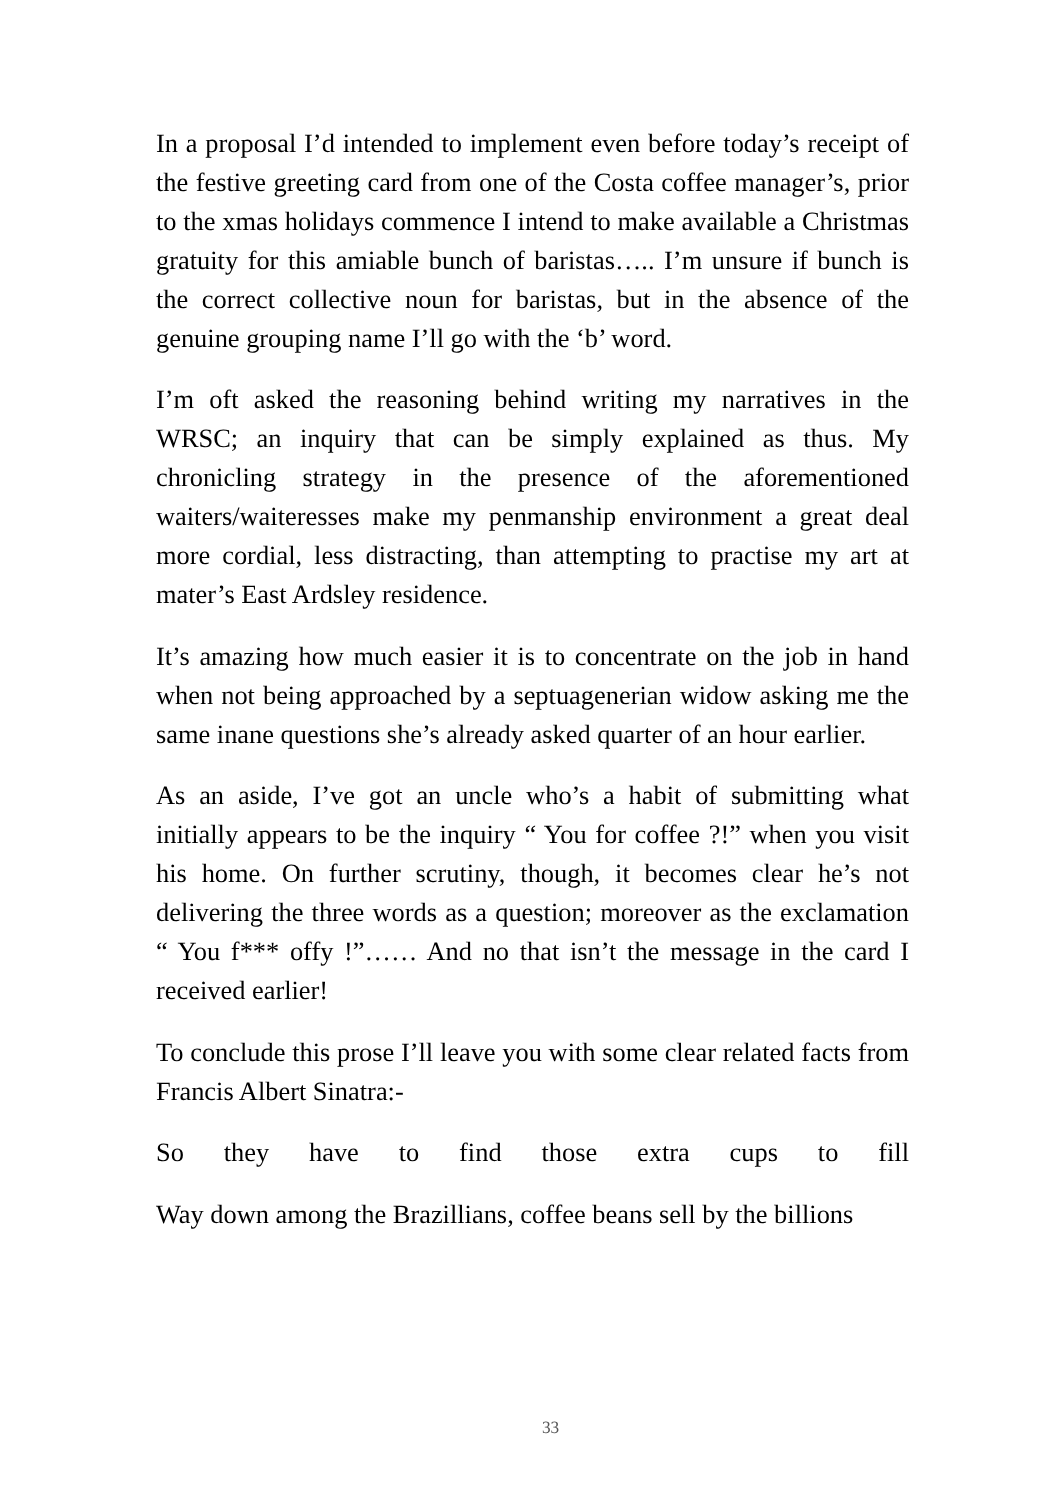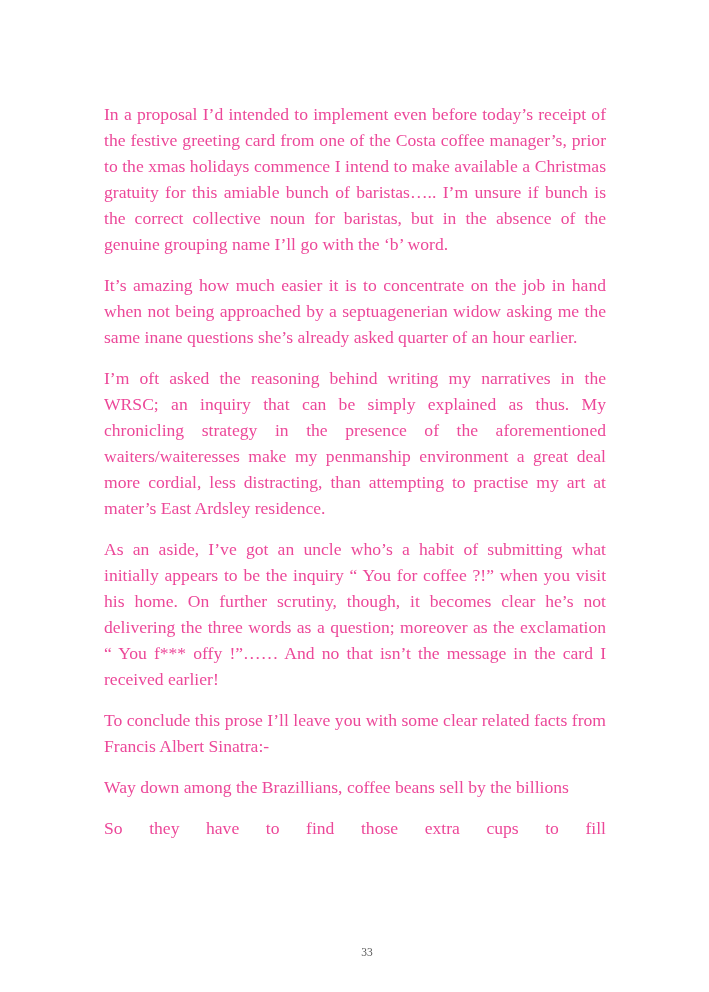--- a/index.html
+++ b/index.html
@@ -15,23 +15,22 @@
     overflow: hidden;
     font-family: "Liberation Serif", "DejaVu Serif", serif;
   }
   .content {
     position: absolute;
     left: 104px;
     top: 82px;
     width: 502px;
     font-size: 17.6px;
     line-height: 26px;
-    color: #ec4899;
+    color: #000000;
     text-align: justify;
-    margin-top: 19px;
   }
   .para {
     margin: 0 0 15px 0;
     padding: 0;
   }
   .it-para, .italic {
   }
   .jl {
     text-align-last: justify;
     -moz-text-align-last: justify;
@@ -46,21 +45,21 @@
     color: #555555;
     padding-left: 25px;
   }
 </style>
 </head>
 <body>
 
 <div class="page">
   <div class="content">
       <p class="para"><span>In a proposal I’d intended to implement even before today’s receipt of the festive greeting card from one of the Costa coffee manager’s, prior to the xmas holidays commence I intend to make available a Christmas gratuity for this amiable bunch of baristas….. I’m unsure if bunch is the correct collective noun for baristas, but in the absence of the genuine grouping name I’ll go with the ‘b’ word.</span></p>
+      <p class="para"><span>I’m oft asked the reasoning behind writing my narratives in the WRSC; an inquiry that can be simply explained as thus. My chronicling strategy in the presence of the aforementioned waiters/waiteresses make my penmanship environment a great deal more cordial, less distracting, than attempting to practise my art at mater’s East Ardsley residence.</span></p>
       <p class="para"><span>It’s amazing how much easier it is to concentrate on the job in hand when not being approached by a septuagenerian widow asking me the same inane questions she’s already asked quarter of an hour earlier.</span></p>
-      <p class="para"><span>I’m oft asked the reasoning behind writing my narratives in the WRSC; an inquiry that can be simply explained as thus. My chronicling strategy in the presence of the aforementioned waiters/waiteresses make my penmanship environment a great deal more cordial, less distracting, than attempting to practise my art at mater’s East Ardsley residence.</span></p>
       <p class="para"><span>As an aside, I’ve got an uncle who’s a habit of submitting what initially appears to be the inquiry “ </span><span class="italic">You for coffee </span><span>?!” when you visit his home. On further scrutiny, though, it becomes clear he’s not delivering the three words as a question; moreover as the exclamation “ </span><span class="italic">You f*** offy </span><span>!”…… And no that isn’t the message in the card I received earlier!</span></p>
       <p class="para"><span>To conclude this prose I’ll leave you with some clear related facts from Francis Albert Sinatra:-</span></p>
+      <p class="para it-para jl"><span class="italic">So they have to find those extra cups to fill</span></p>
       <p class="para it-para"><span class="italic">Way down among the Brazillians, coffee beans sell by the billions</span></p>
-      <p class="para it-para jl"><span class="italic">So they have to find those extra cups to fill</span></p>
     </div>
   <div class="page-number">33</div>
 </div>
 
 </body></html>

